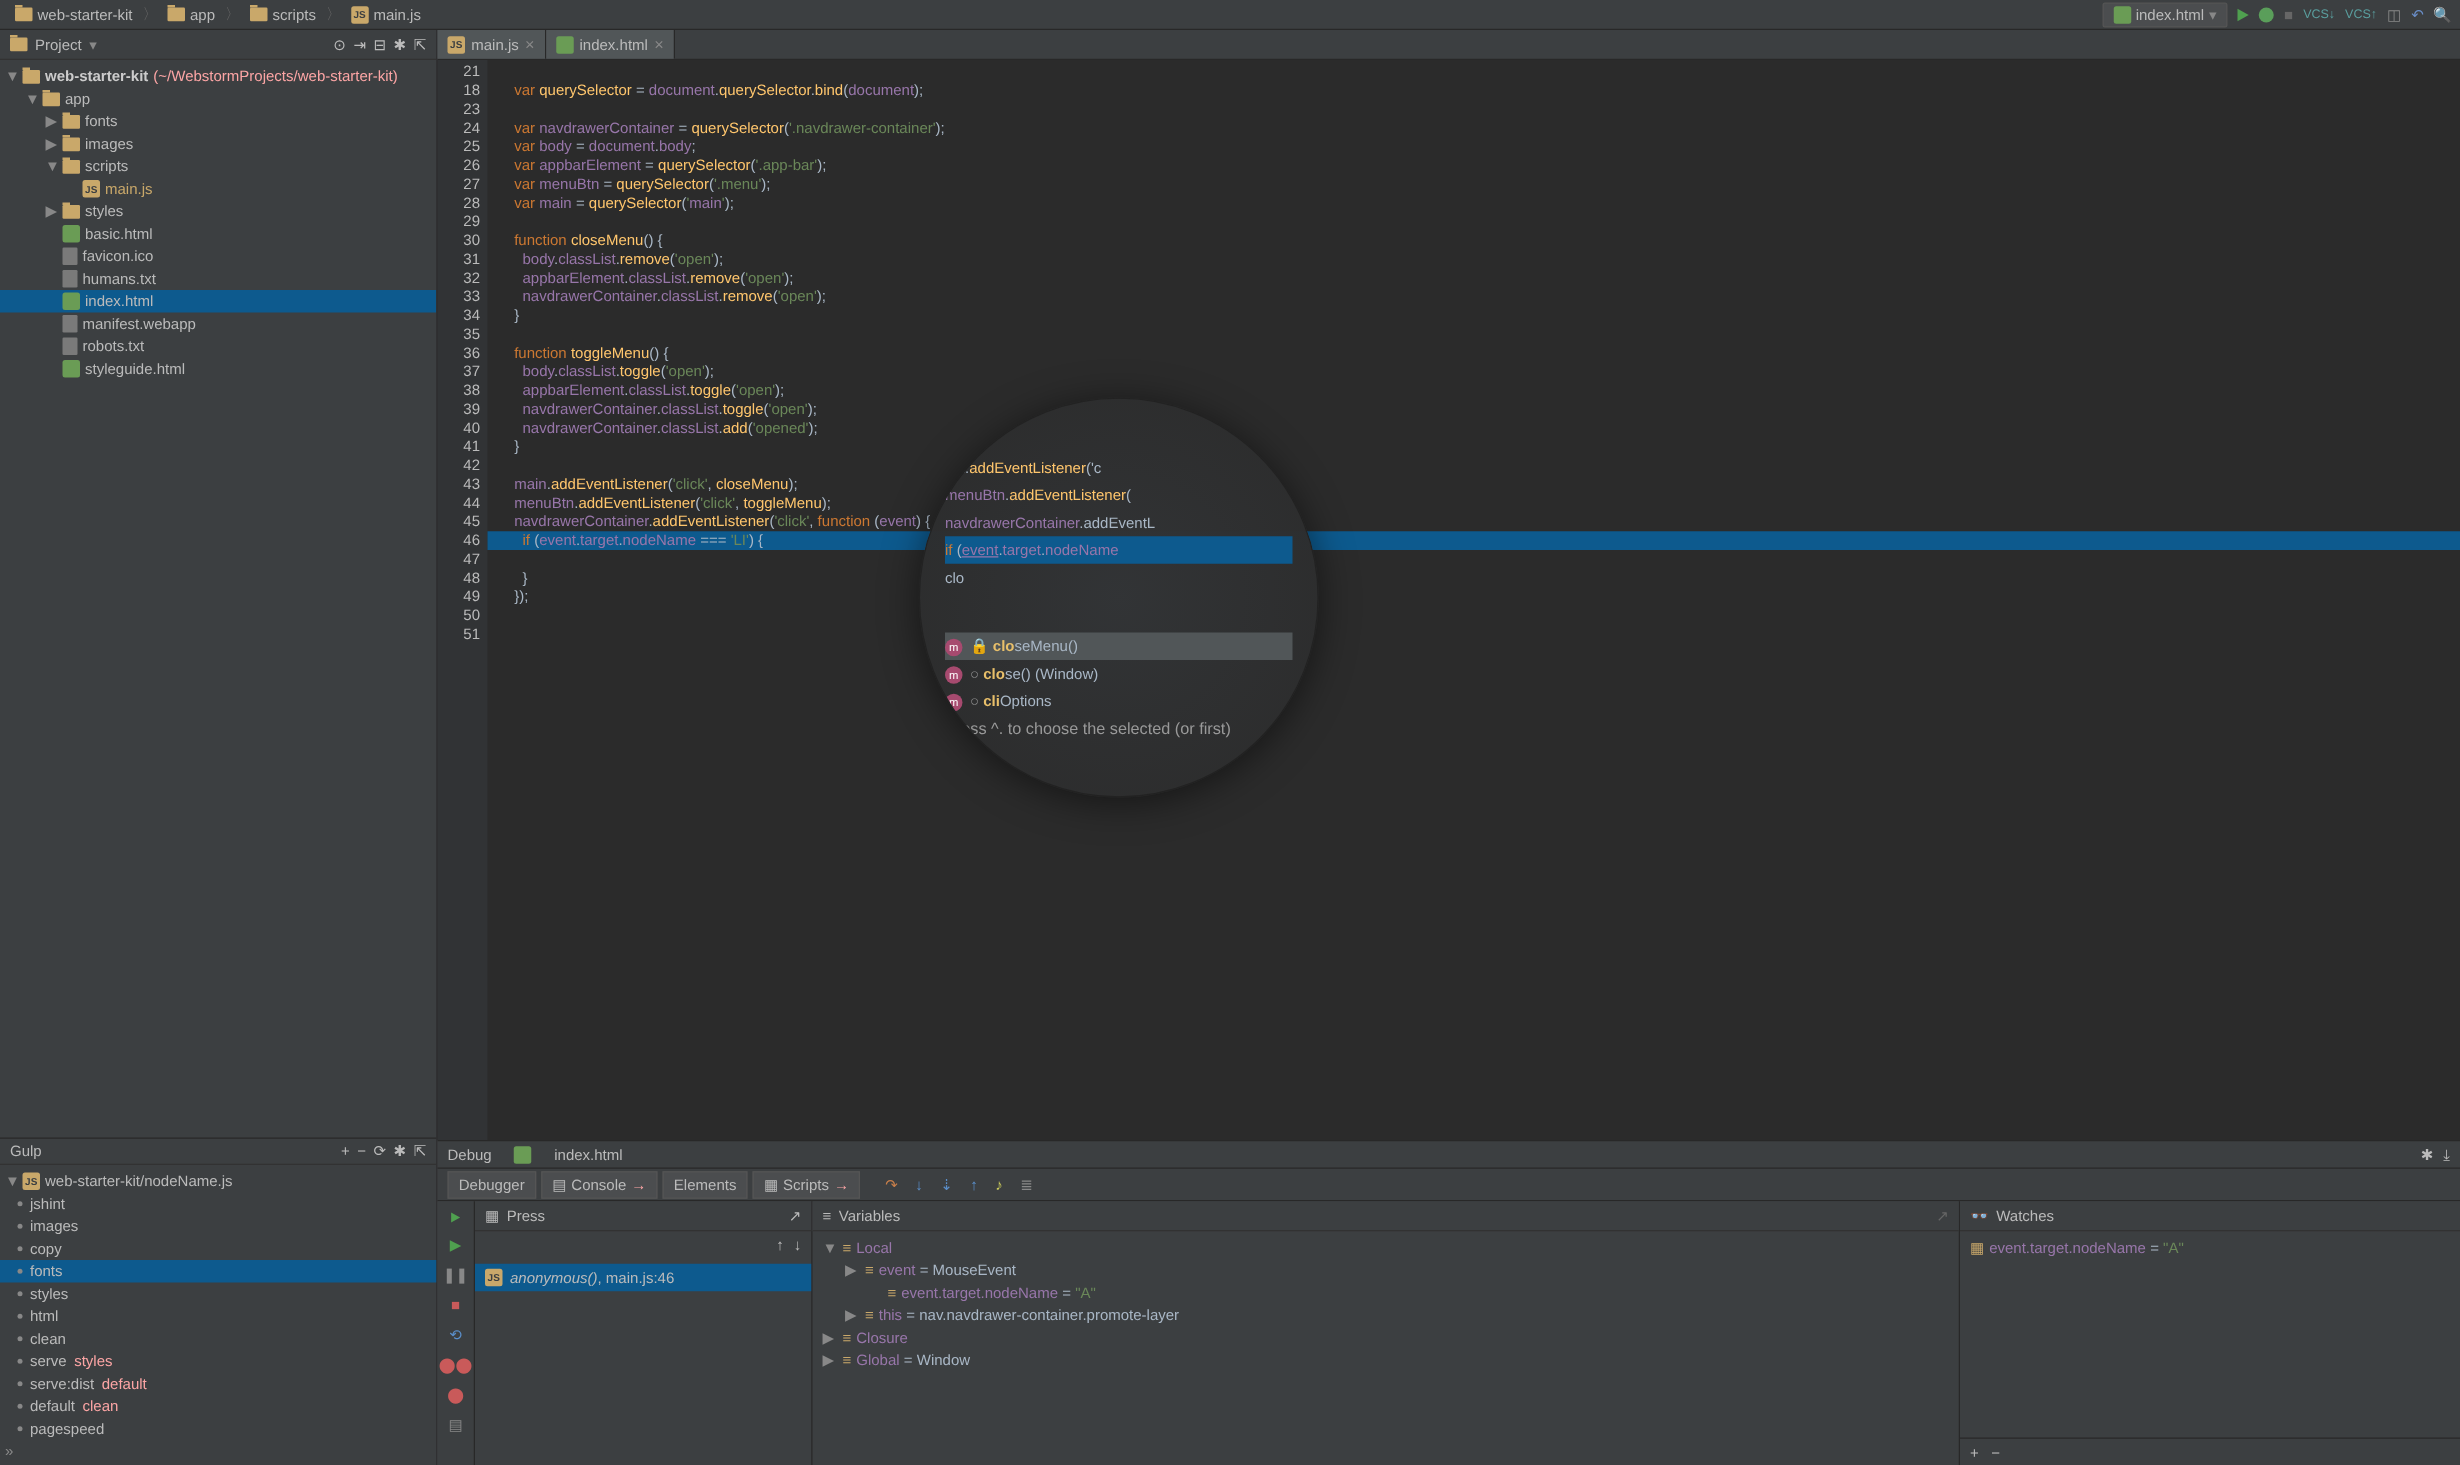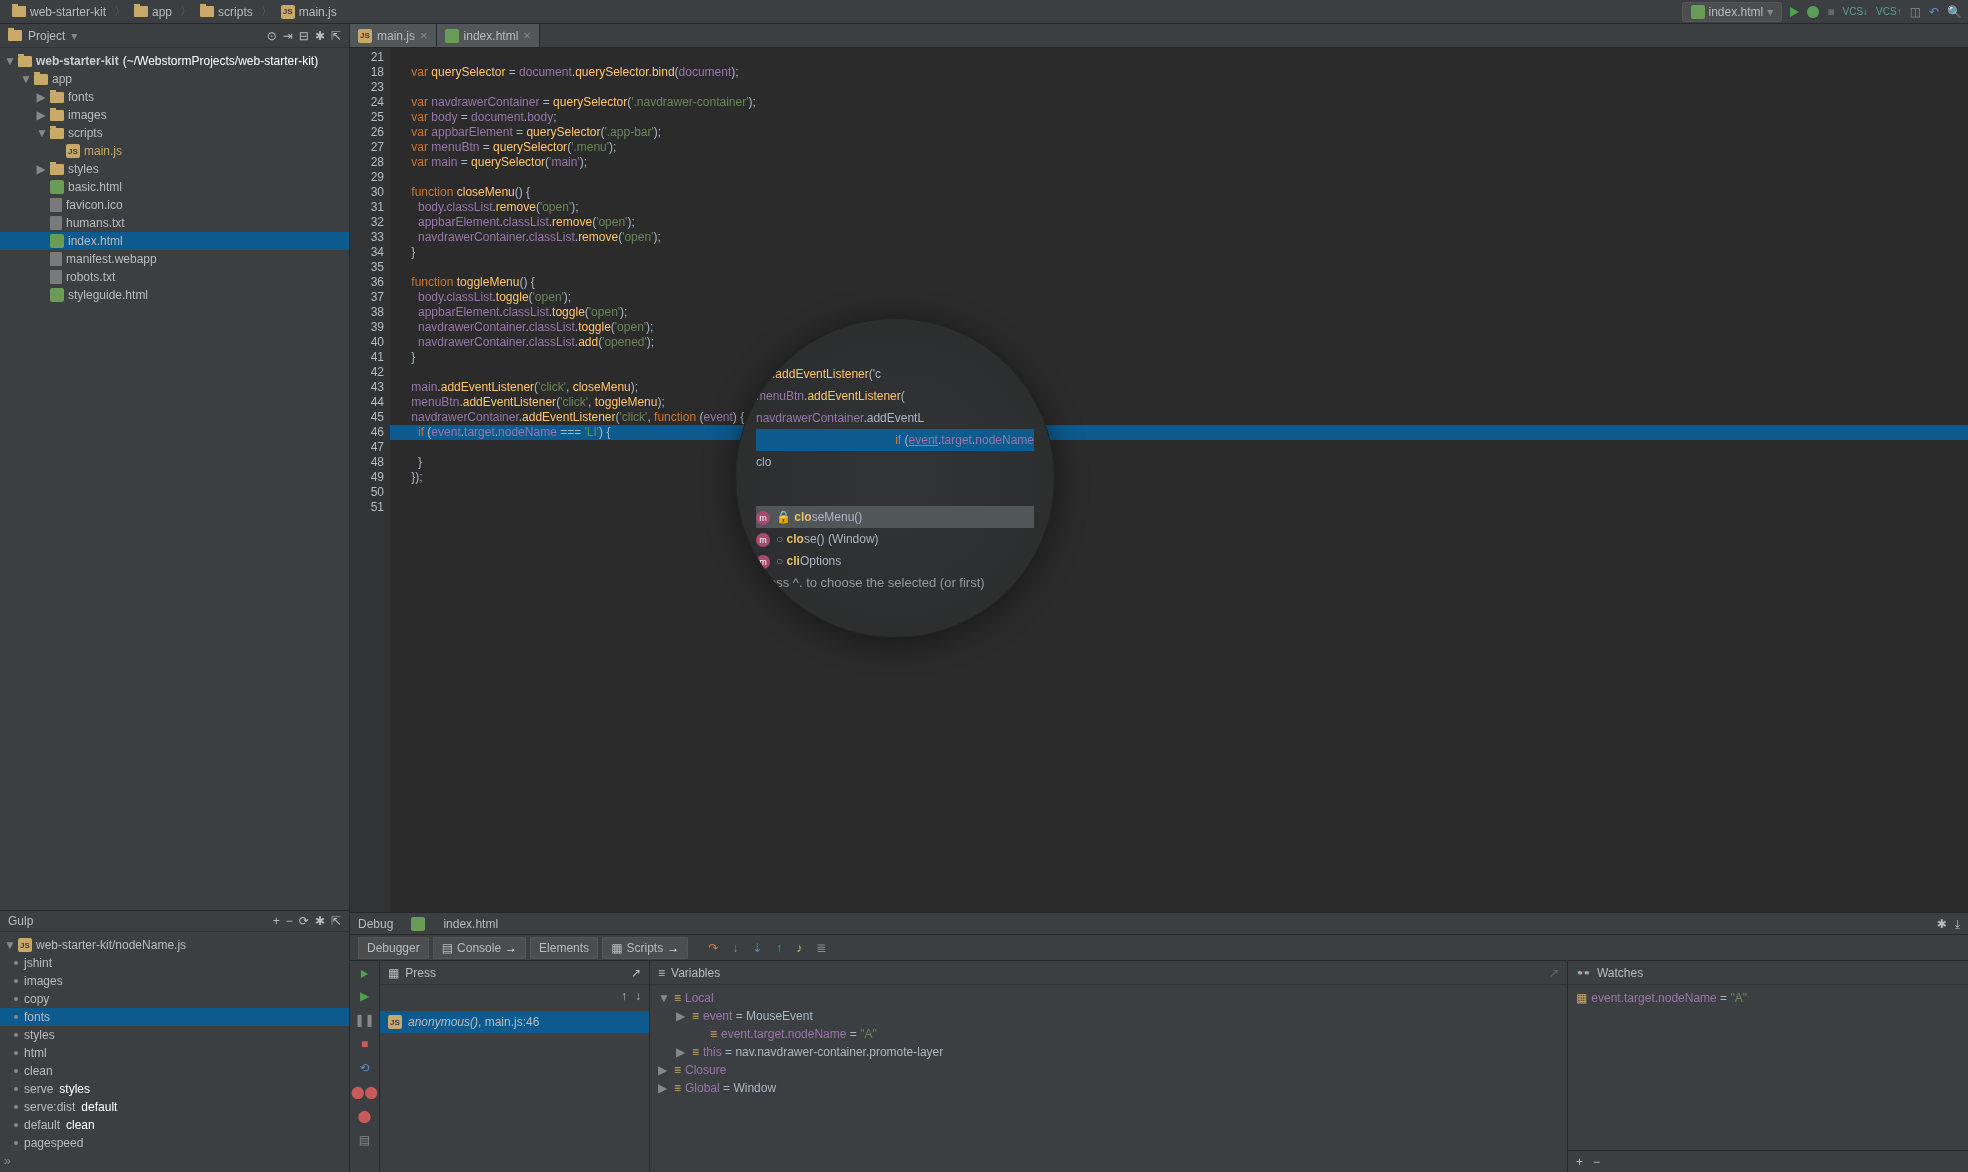--- a/index.html
+++ b/index.html
@@ -57,21 +57,21 @@
 .debug-body{flex:1;display:flex;}
 .debug-left{width:30px;background:#3c3f41;border-right:1px solid #282828;display:flex;flex-direction:column;align-items:center;gap:10px;padding-top:8px;}
 .frames{width:270px;border-right:1px solid #282828;display:flex;flex-direction:column;}
 .panel-head{height:24px;display:flex;align-items:center;padding:0 8px;border-bottom:1px solid #323232;background:#3c3f41;justify-content:space-between;}
 .frame-item{padding:4px 8px;background:#0d5a8e;display:flex;align-items:center;gap:6px;}
 .vars{flex:1;border-right:1px solid #282828;display:flex;flex-direction:column;}
 .var-body{flex:1;padding:4px 0;}
 .var-line{padding:2px 8px;display:flex;align-items:center;gap:4px;}
 .watches{width:400px;display:flex;flex-direction:column;}
 .watches-foot{height:22px;border-top:1px solid #282828;display:flex;align-items:center;padding:0 8px;gap:10px;color:#888;}
-.dim{color:#ffffff;}
+.dim{color:#fca5a5;}
 .m-badge{width:14px;height:14px;border-radius:50%;background:#a74a6f;color:#fff;font-size:9px;display:inline-flex;align-items:center;justify-content:center;margin-right:6px;}
 </style>
 </head>
 <body>
 
 <div class="topbar">
   <div class="breadcrumb" id="breadcrumb">
       <div class="bc-item">
         <span class="folder-ico"></span>
         <span>web-starter-kit</span>
@@ -315,21 +315,21 @@
           <div>50</div>
           <div>51</div>
         </div>
       <div class="code" id="code"><div class="code-line"><span class="pln"></span></div><div class="code-line"><span class="pln">    <span class="kw">var</span> <span class="fn">querySelector</span> = <span class="id">document</span>.<span class="fn">querySelector</span>.<span class="fn">bind</span>(<span class="id">document</span>);</span></div><div class="code-line"><span class="pln"></span></div><div class="code-line"><span class="pln">    <span class="kw">var</span> <span class="id">navdrawerContainer</span> = <span class="fn">querySelector</span>(<span class="str">'.navdrawer-container'</span>);</span></div><div class="code-line"><span class="pln">    <span class="kw">var</span> <span class="id">body</span> = <span class="id">document</span>.<span class="id">body</span>;</span></div><div class="code-line"><span class="pln">    <span class="kw">var</span> <span class="id">appbarElement</span> = <span class="fn">querySelector</span>(<span class="str">'.app-bar'</span>);</span></div><div class="code-line"><span class="pln">    <span class="kw">var</span> <span class="id">menuBtn</span> = <span class="fn">querySelector</span>(<span class="str">'.menu'</span>);</span></div><div class="code-line"><span class="pln">    <span class="kw">var</span> <span class="id">main</span> = <span class="fn">querySelector</span>(<span class="str">'<span class="id">main</span>'</span>);</span></div><div class="code-line"><span class="pln"></span></div><div class="code-line"><span class="pln">    <span class="kw">function</span> <span class="fn">closeMenu</span>() {</span></div><div class="code-line"><span class="pln">      <span class="id">body</span>.<span class="id">classList</span>.<span class="fn">remove</span>(<span class="str">'open'</span>);</span></div><div class="code-line"><span class="pln">      <span class="id">appbarElement</span>.<span class="id">classList</span>.<span class="fn">remove</span>(<span class="str">'open'</span>);</span></div><div class="code-line"><span class="pln">      <span class="id">navdrawerContainer</span>.<span class="id">classList</span>.<span class="fn">remove</span>(<span class="str">'open'</span>);</span></div><div class="code-line"><span class="pln">    }</span></div><div class="code-line"><span class="pln"></span></div><div class="code-line"><span class="pln">    <span class="kw">function</span> <span class="fn">toggleMenu</span>() {</span></div><div class="code-line"><span class="pln">      <span class="id">body</span>.<span class="id">classList</span>.<span class="fn">toggle</span>(<span class="str">'open'</span>);</span></div><div class="code-line"><span class="pln">      <span class="id">appbarElement</span>.<span class="id">classList</span>.<span class="fn">toggle</span>(<span class="str">'open'</span>);</span></div><div class="code-line"><span class="pln">      <span class="id">navdrawerContainer</span>.<span class="id">classList</span>.<span class="fn">toggle</span>(<span class="str">'open'</span>);</span></div><div class="code-line"><span class="pln">      <span class="id">navdrawerContainer</span>.<span class="id">classList</span>.<span class="fn">add</span>(<span class="str">'opened'</span>);</span></div><div class="code-line"><span class="pln">    }</span></div><div class="code-line"><span class="pln"></span></div><div class="code-line"><span class="pln">    <span class="id">main</span>.<span class="fn">addEventListener</span>(<span class="str">'click'</span>, <span class="fn">closeMenu</span>);</span></div><div class="code-line"><span class="pln">    <span class="id">menuBtn</span>.<span class="fn">addEventListener</span>(<span class="str">'click'</span>, <span class="fn">toggleMenu</span>);</span></div><div class="code-line"><span class="pln">    <span class="id">navdrawerContainer</span>.<span class="fn">addEventListener</span>(<span class="str">'click'</span>, <span class="kw">function</span> (<span class="id">event</span>) {</span></div><div class="code-line hl"><span class="pln">      <span class="kw">if</span> (<span class="id">event</span>.<span class="id">target</span>.<span class="id">nodeName</span> === <span class="str">'LI'</span>) {</span></div><div class="code-line"><span class="pln"></span></div><div class="code-line"><span class="pln">      }</span></div><div class="code-line"><span class="pln">    });</span></div><div class="code-line"><span class="pln"></span></div><div class="code-line"><span class="pln"></span></div></div>
 
 
       <div class="magnify" id="magnify">
           <div class="mag-line"><span class="pln">ain.<span class="fn">addEventListener</span>('c</span></div>
           <div class="mag-line"><span class="pln"><span class="id">menuBtn</span>.<span class="fn">addEventListener</span>(</span></div>
           <div class="mag-line"><span class="pln"><span class="id">navdrawerContainer</span>.addEventL</span></div>
-          <div class="mag-line" style="background: rgb(13, 90, 142); text-align: right;"><span class="kw">  if</span> <span class="pln">(</span><span class="id" style="text-decoration:underline">event</span><span class="pln">.</span><span class="id">target</span><span class="pln">.</span><span class="id">nodeName</span></div>
+          <div class="mag-line" style="background: rgb(13, 90, 142);"><span class="kw">  if</span> <span class="pln">(</span><span class="id" style="text-decoration:underline">event</span><span class="pln">.</span><span class="id">target</span><span class="pln">.</span><span class="id">nodeName</span></div>
           <div class="mag-line"><span class="pln">    clo</span></div>
           <div class="mag-line" style="background: rgb(81, 86, 88); margin-top: 33px;"><span class="m-badge">m</span><span style="color:#888">🔒 </span><span class="pln">    <b style="color:#e8bf6a">clo</b>seMenu()</span></div>
           <div class="mag-line"><span class="m-badge">m</span><span style="color:#888">○ </span><span class="pln">    <b style="color:#e8bf6a">clo</b>se() (Window)</span></div>
           <div class="mag-line"><span class="m-badge">m</span><span style="color:#888">○ </span><span class="pln">    <b style="color:#e8bf6a">cli</b>Options</span></div>
           <div class="mag-line" style="color: rgb(153, 153, 153); font-size: 13px;">Press ^. to choose the selected (or first)</div>
         </div>
     </div>
 
     <div class="debug-panel">
       <div class="debug-header">

